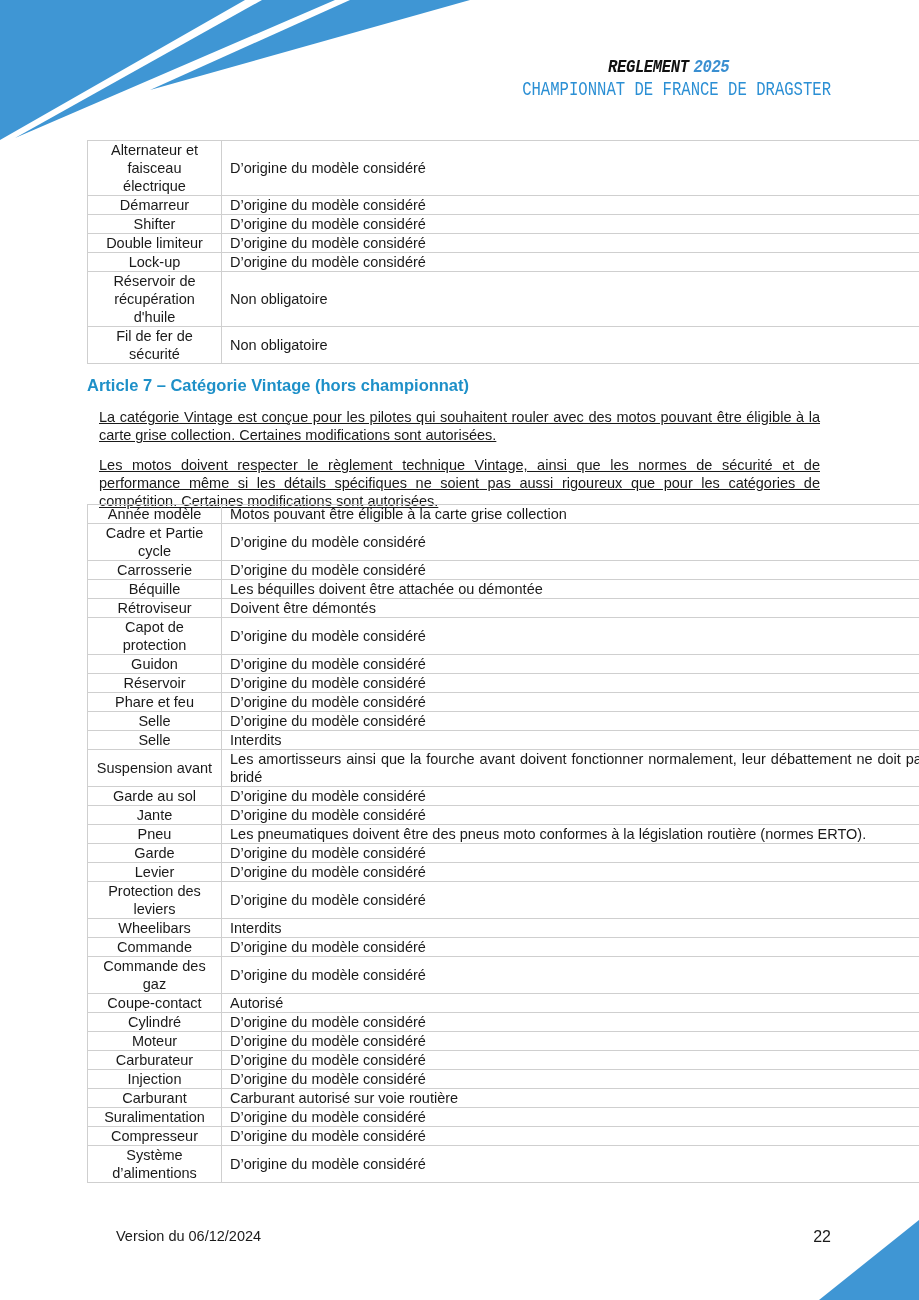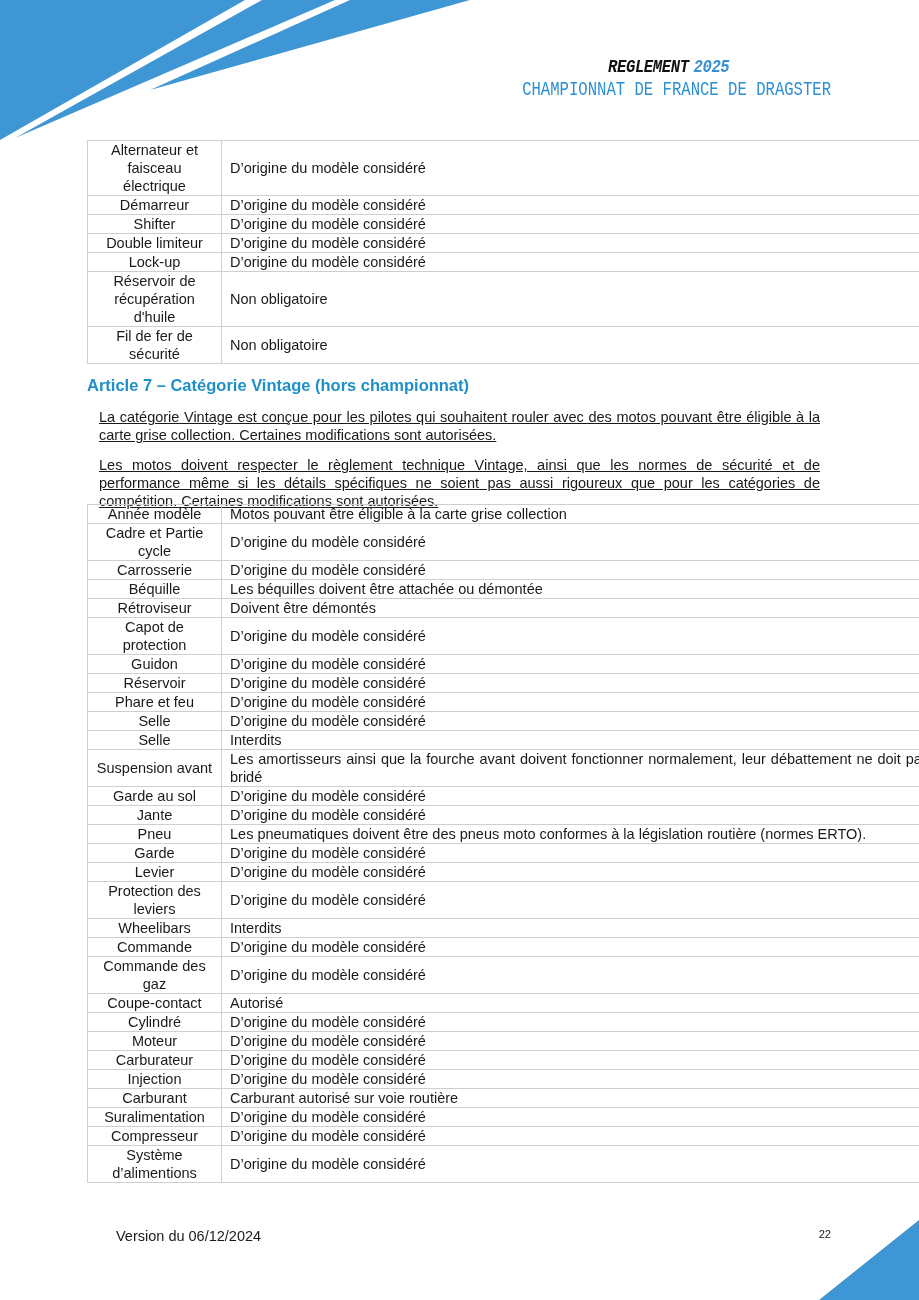--- a/index.html
+++ b/index.html
@@ -18,21 +18,21 @@
   table.rules { position: absolute; left: 87px; border-collapse: collapse; font-size: 14.5px; width: 881px; }
   table.rules td { border: 1px solid #cfcfcf; padding: 0 8px; line-height: 18px; vertical-align: middle; }
   table.rules td.k { width: 117px; text-align: center; }
   table.rules td.v { text-align: justify; }
   #t1 { top: 140px; }
   #t2 { top: 504px; }
   .article { position: absolute; left: 87px; top: 374px; width: 745px; }
   .article h2 { margin: 0; font-size: 16.5px; color: #1e90c8; font-weight: bold; line-height: 22px; }
   .article p { margin: 12px; font-size: 14.5px; line-height: 18px; text-align: justify; text-decoration: underline; }
   .footer-left { position: absolute; left: 116px; top: 1228px; font-size: 14.5px; }
-  .footer-right { position: absolute; right: 88px; top: 1228px; font-size: 11px; }
+  .footer-right { position: absolute; right: 88px; top: 1228px; font-size: 16px; }
 </style>
 </head>
 <body>
 
 <svg class="deco-top" viewBox="0 0 480 150">
   <polygon points="0,0 245,0 0,140" fill="#3f96d4"></polygon>
   <polygon points="262,0 335,0 15,138" fill="#3f96d4"></polygon>
   <polygon points="350,0 470,0 150,90" fill="#3f96d4"></polygon>
 </svg>
 

